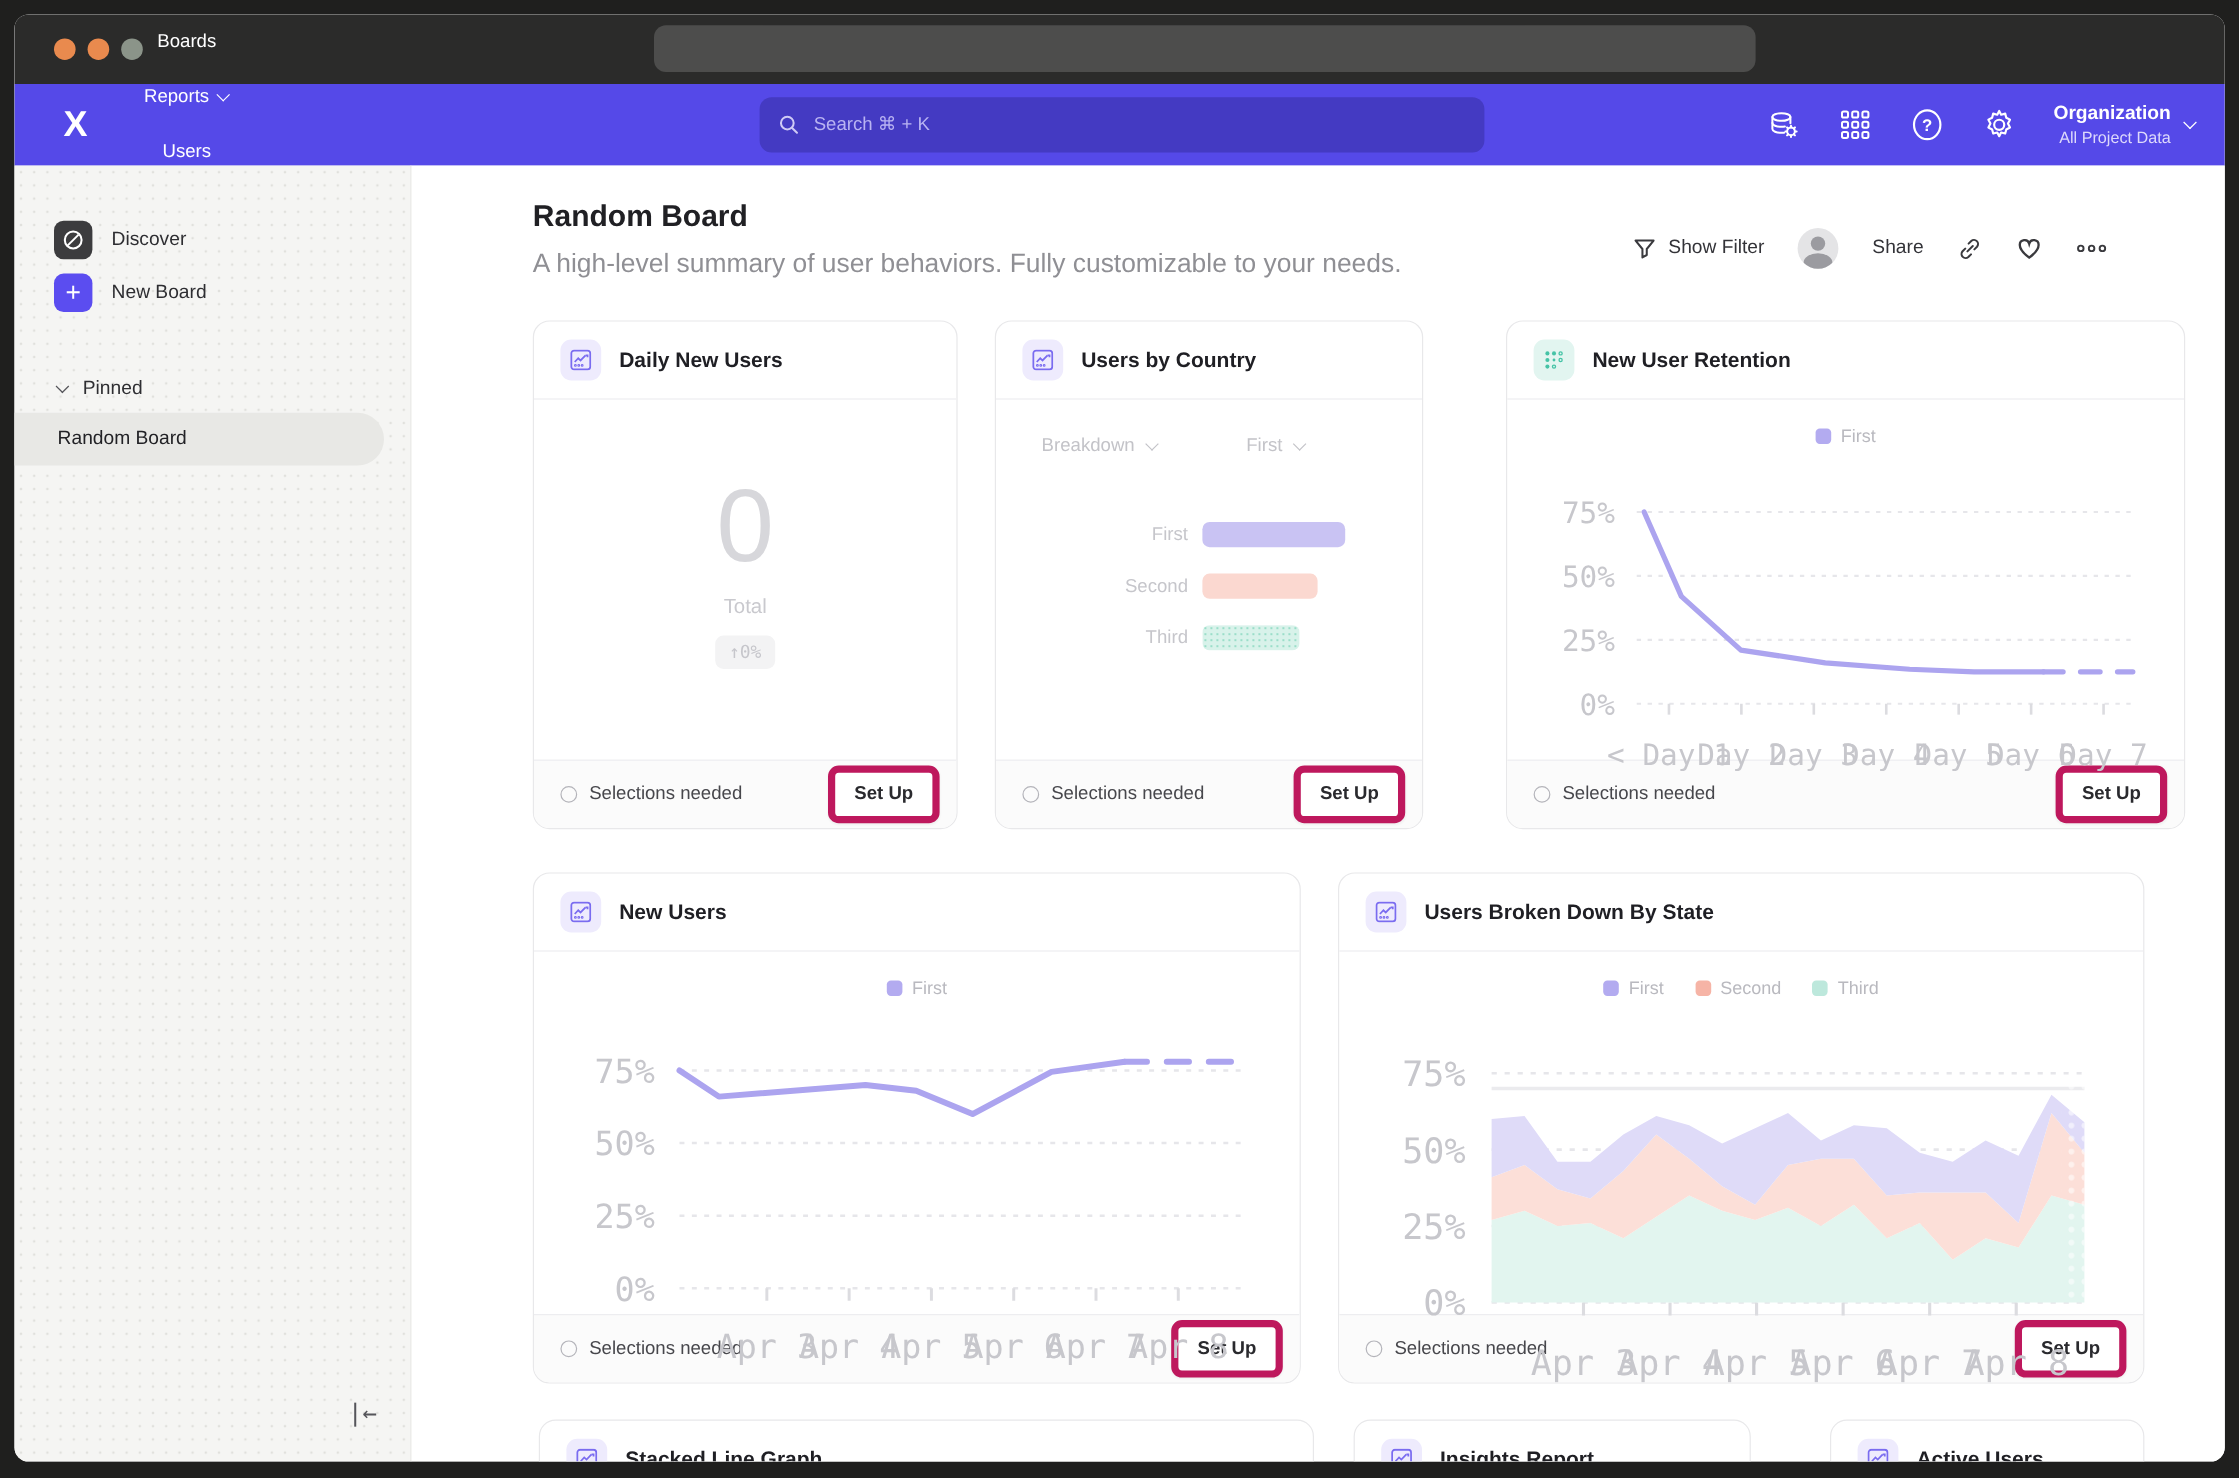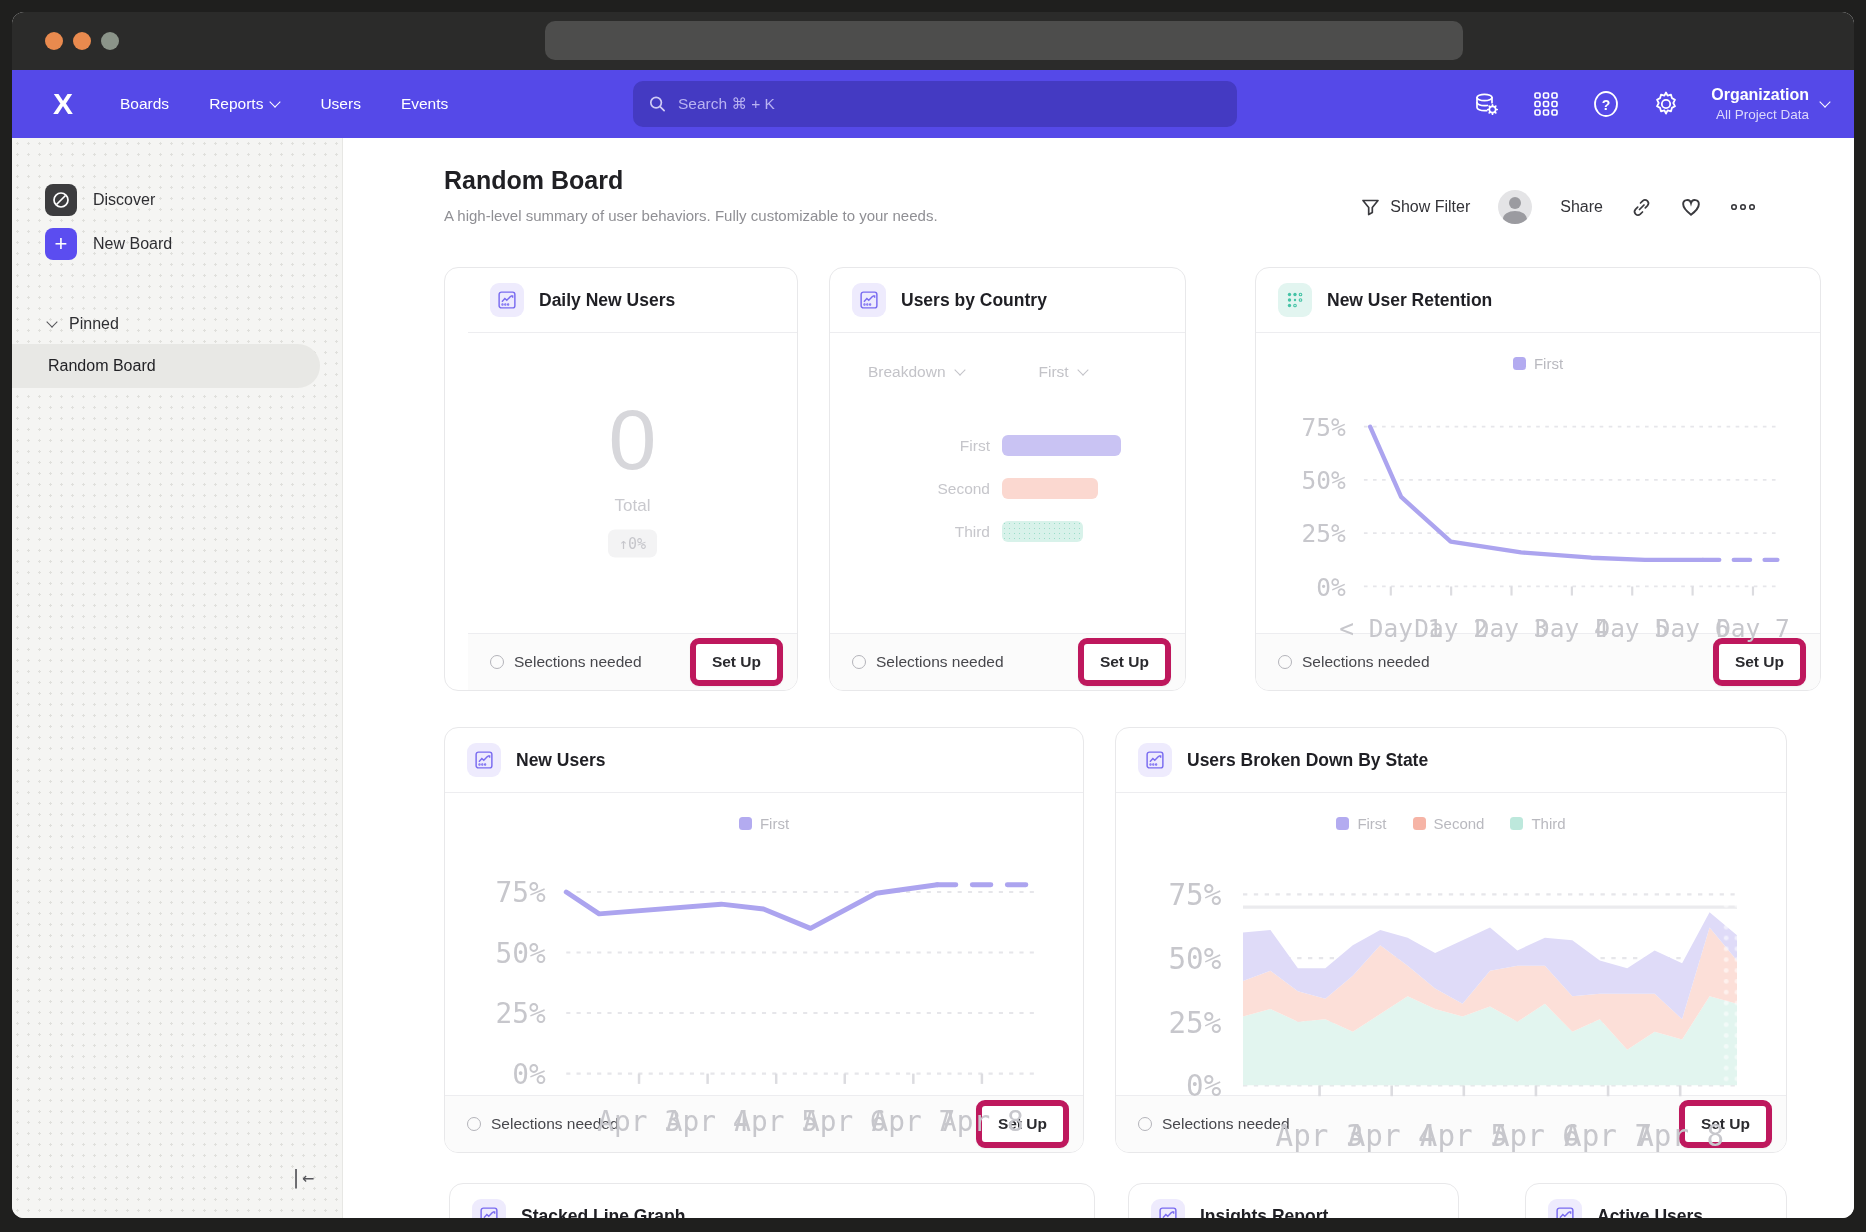--- a/index.html
+++ b/index.html
@@ -8,21 +8,21 @@
   
   .titlebar{position:relative;height:58px;background:#2b2b2a;}
   .lights{position:absolute;left:33px;top:20px;display:flex;gap:10px;}
   .light{width:18px;height:18px;border-radius:50%;}
   .light.l1,.light.l2{background:#e98a4e;}
   .light.l3{background:#8b9489;}
   .urlbar{position:absolute;left:533px;top:9px;width:918px;height:39px;border-radius:10px;background:#4d4d4c;}
   
   .nav{position:relative;height:68px;background:#5549e8;display:flex;align-items:center;color:#fff;}
   .logo{margin-left:30px;width:40px;text-align:center;font-size:30px;font-weight:bold;color:#fff;letter-spacing:-2px;}
-  .menu{display:flex;align-items:center;margin-left:22px;gap:8px;}
+  .menu{display:flex;align-items:center;margin-left:22px;gap:8px;flex-direction:column;}
   .menu-item{padding:10px 16px;font-size:15.5px;color:#fff;display:flex;align-items:center;gap:8px;cursor:default;}
   .chev{width:9px;height:9px;display:inline-block;position:relative;top:-2px;}
   .chev:before{content:"";position:absolute;left:0;top:0;width:7px;height:7px;border-right:1.8px solid currentColor;border-bottom:1.8px solid currentColor;transform:rotate(45deg);}
   .searchbox{position:absolute;left:621px;top:11px;width:604px;height:46px;border-radius:10px;background:rgba(10,5,60,0.22);display:flex;align-items:center;padding:0 16px;box-sizing:border-box;gap:10px;}
   .searchbox input{background:transparent;border:none;outline:none;color:#e8e5ff;font-size:15.5px;width:100%;font-family:"Liberation Sans",sans-serif;}
   .searchbox input::placeholder{color:#b9b3f2;}
   .nav-right{position:absolute;right:24px;top:0;height:68px;display:flex;align-items:center;gap:30px;}
   .nav-ic{width:30px;height:30px;display:flex;align-items:center;justify-content:center;}
   .org{display:flex;align-items:center;gap:12px;color:#fff;}
   .org .org-name{font-size:16px;font-weight:bold;text-align:right;}
@@ -36,21 +36,21 @@
   .side-icon.dark{background:#3c3c3e;}
   .side-icon.purple{background:#5b4df0;color:#fff;font-size:22px;}
   .side-section{display:flex;align-items:center;gap:12px;margin-left:36px;height:40px;font-size:16px;color:#2e2e32;}
   .side-section .chev{color:#55555a;}
   .side-pill{height:44px;display:flex;align-items:center;padding-left:36px;font-size:16px;color:#222226;background:#e8e8e5;border-radius:0 24px 24px 0;width:272px;}
   .collapse-btn{position:absolute;right:22px;bottom:26px;width:36px;height:30px;display:flex;align-items:center;justify-content:center;color:#55555a;font-size:20px;font-family:"DejaVu Sans Mono",monospace;}
   .main{flex:1;position:relative;background:#fff;overflow:hidden;}
   
   .page-header{position:absolute;left:101px;top:28px;}
   .page-title{font-size:25px;font-weight:bold;color:#202024;}
-  .page-subtitle{font-size:15px;color:#8f8f94;margin-top:12px;}
+  .page-subtitle{font-size:22px;color:#8f8f94;margin-top:12px;}
   .header-controls{position:absolute;right:98px;top:52px;display:flex;align-items:center;gap:28px;color:#3a3a3e;}
   .hc-item{display:flex;align-items:center;gap:10px;font-size:16px;color:#333338;}
   .avatar{width:34px;height:34px;border-radius:50%;background:#e4e4e6;overflow:hidden;position:relative;}
   .avatar .head{position:absolute;left:11px;top:7px;width:12px;height:12px;border-radius:50%;background:#9b9ba0;}
   .avatar .body{position:absolute;left:5px;top:21px;width:24px;height:16px;border-radius:50% 50% 0 0;background:#9b9ba0;}
   
   .card{position:absolute;background:#fff;border:1px solid #e8e8ea;border-radius:14px;box-sizing:border-box;display:flex;flex-direction:column;overflow:hidden;}
   .card-header{height:64px;min-height:64px;display:flex;align-items:center;gap:15px;padding:0 22px;border-bottom:1px solid #ededf0;}
   .card-icon{width:34px;height:34px;border-radius:9px;display:flex;align-items:center;justify-content:center;}
   .card-icon.purple{background:#eeebfd;}
@@ -227,21 +227,21 @@
         </div>
         <div class="hc-item">
           <svg width="26" height="16" viewBox="0 0 26 16" fill="none" stroke="#3a3a3e" stroke-width="1.6">
             <circle cx="4" cy="8" r="2.3"></circle>
               <circle cx="13" cy="8" r="2.3"></circle>
               <circle cx="22" cy="8" r="2.3"></circle>
           </svg>
         </div>
       </div>
 
-      <div class="card" style="left:101px;top:129px;width:354px;height:424px;padding-left:23px;">
+      <div class="card" style="left:101px;top:129px;width:354px;height:424px;">
         <div class="card-header">
           <span class="card-icon purple">
             <svg width="18" height="18" viewBox="0 0 16 16" fill="none" stroke="#7a6cf0" stroke-width="1.3">
                 <rect x="1" y="1" width="14" height="14" rx="2"></rect>
                 <path d="M3.5 9.5l2.6-2.8 1.7 1.6 3.7-3.8"></path>
                 <path d="M11.5 4.5h1.5v1.5"></path>
                 <circle cx="4" cy="12" r="0.4"></circle>
                 <circle cx="6.5" cy="12" r="0.4"></circle>
                 <circle cx="9" cy="12" r="0.4"></circle>
               </svg>

